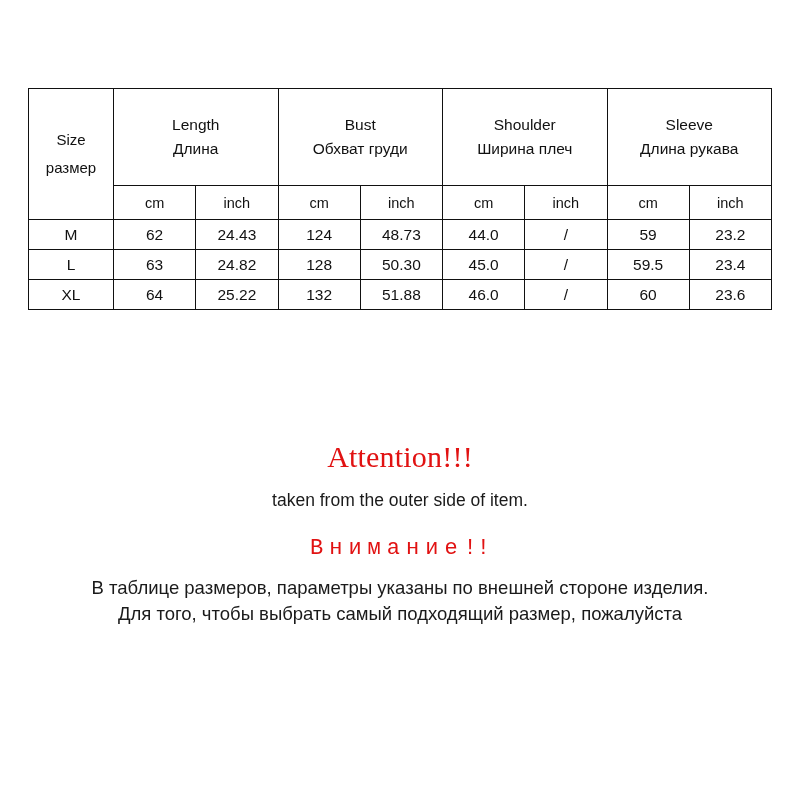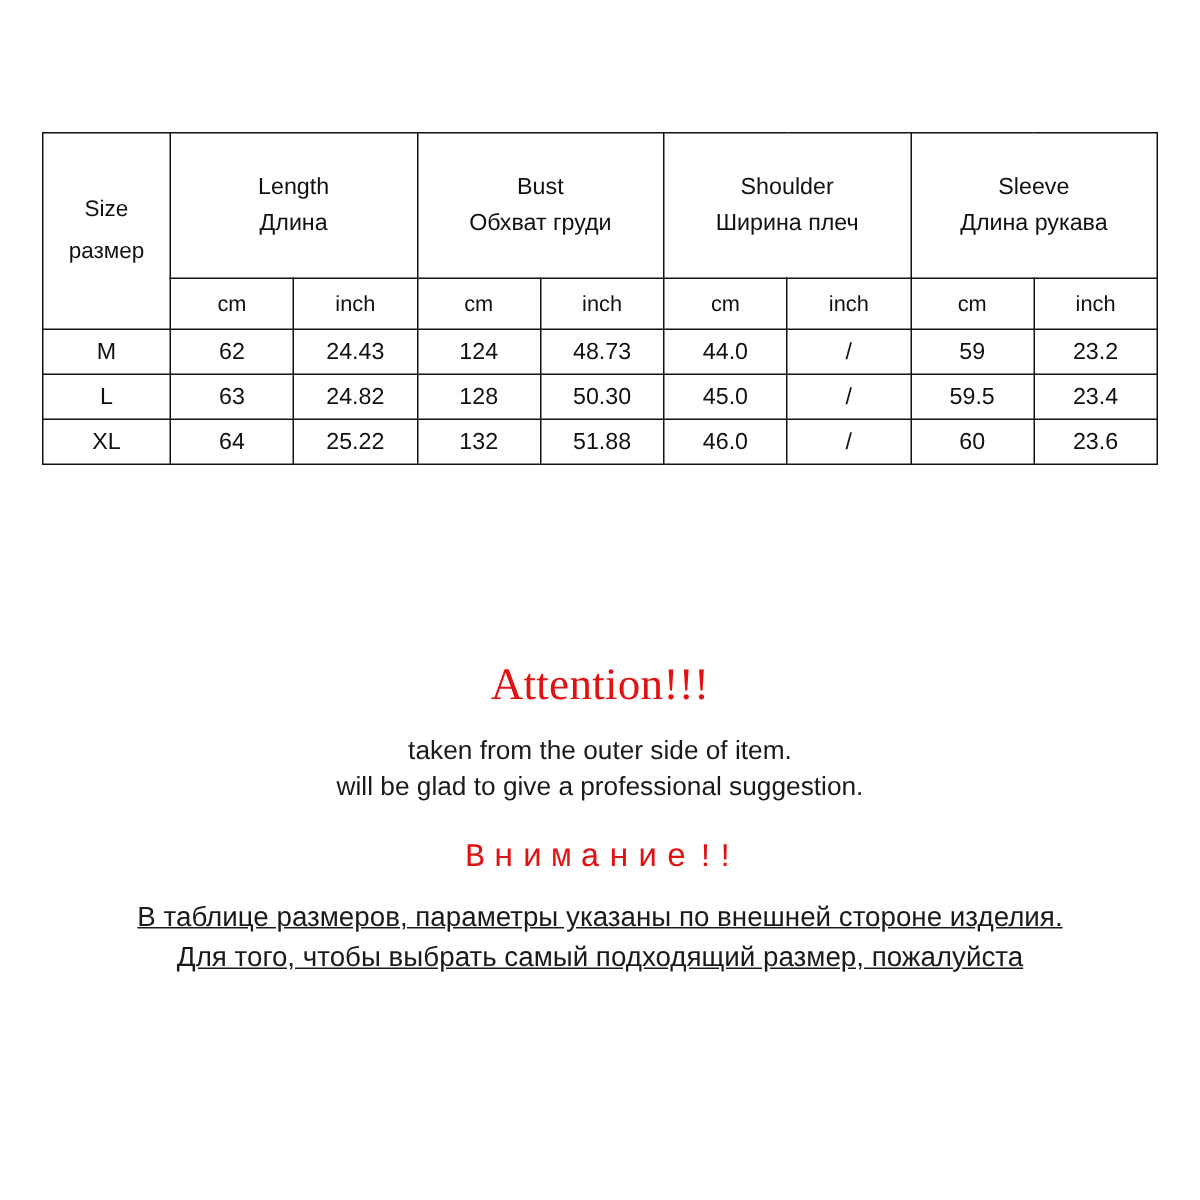--- a/index.html
+++ b/index.html
@@ -117,21 +117,20 @@
     font-family: Liberation Mono, monospace;
   }
   .attention-ru .bangs { letter-spacing: 0; }
 
   .para-ru {
     font-size: 18.5px;
     line-height: 1.42;
     color: #1a1a1a;
     margin: 0;
     padding: 0 38px;
-    text-decoration: underline;
   }
   .para-ru .ln { display: block; }
 </style>
 </head>
 <body>
 
 <div class="page">
 
   <div class="table-wrap">
     <table class="size-table">
@@ -208,21 +207,20 @@
       </tbody>
     </table>
   </div>
 
   <div class="notice">
 
     <div class="attention-en">Attention!!!</div>
 
     <div class="para-en">
       <span class="ln">taken from the outer side of item.</span>
-      <span class="ln">will be glad to give a professional suggestion.</span>
     </div>
 
     <div class="attention-ru"><span>Внимание</span><span class="bangs">!!</span></div>
 
     <div class="para-ru">
       <span class="ln">В таблице размеров, параметры указаны по внешней стороне изделия.</span>
       <span class="ln">Для того, чтобы выбрать самый подходящий размер, пожалуйста</span>
     </div>
 
   </div>

